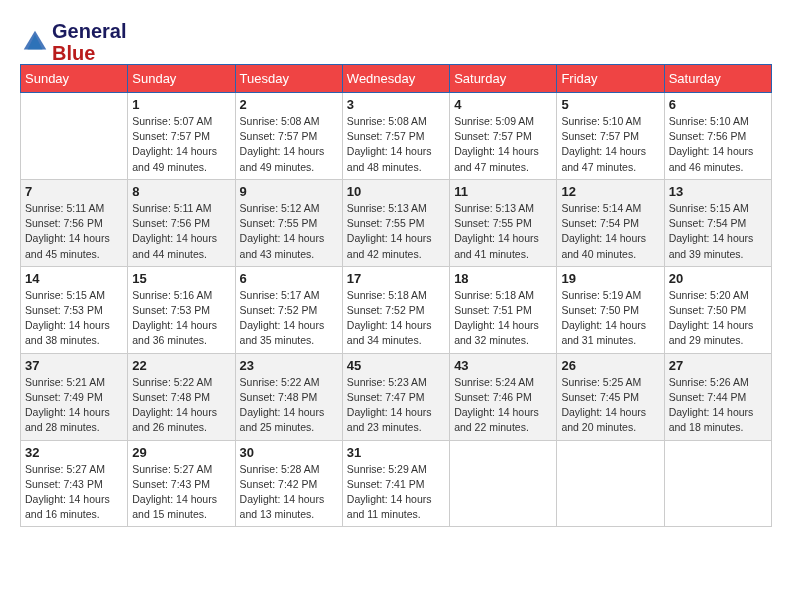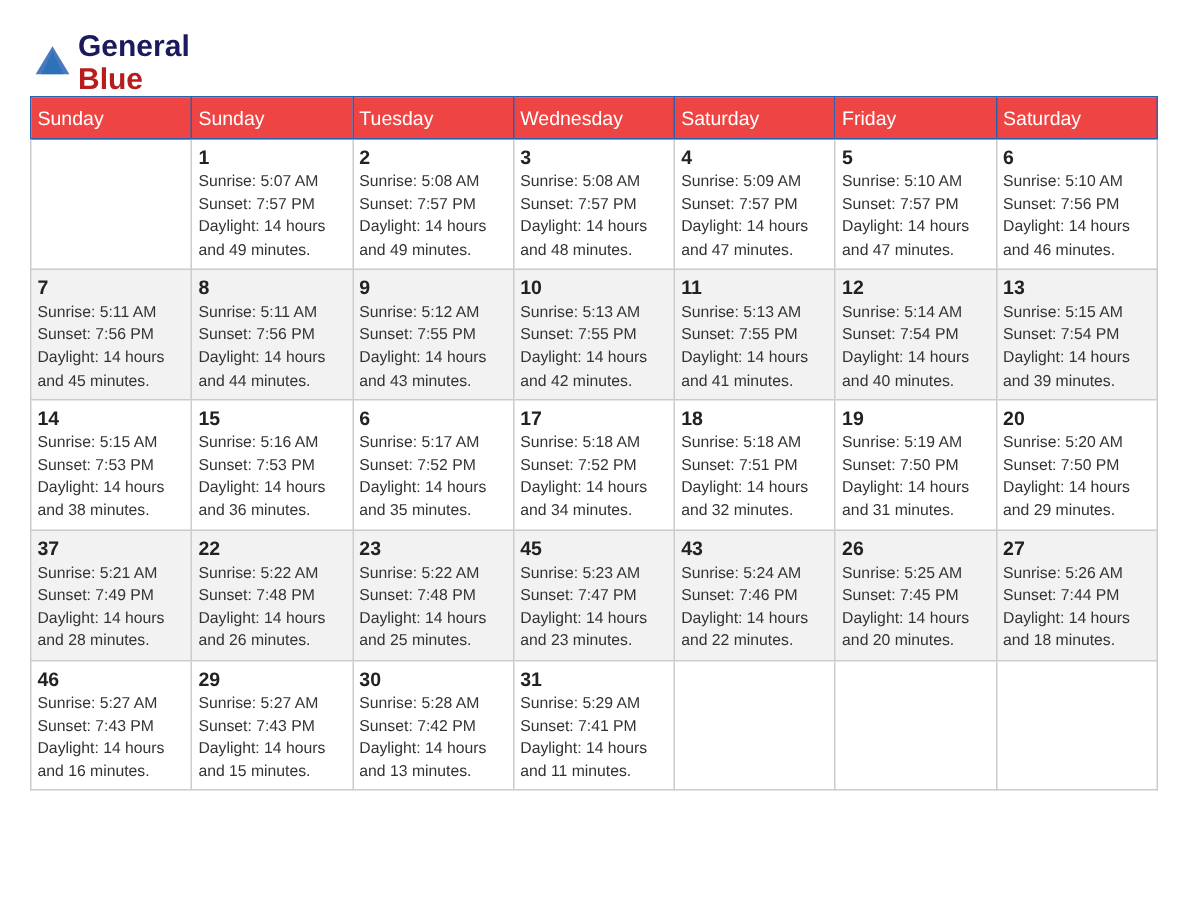--- a/index.html
+++ b/index.html
@@ -230,21 +230,21 @@
           <span class="day-num">26</span>
           <div class="day-info">Sunrise: 5:25 AM<br>Sunset: 7:45 PM<br>Daylight: 14 hours<br>and 20 minutes.</div>
         </td>
         <td>
           <span class="day-num">27</span>
           <div class="day-info">Sunrise: 5:26 AM<br>Sunset: 7:44 PM<br>Daylight: 14 hours<br>and 18 minutes.</div>
         </td>
       </tr>
       <tr>
         <td>
-          <span class="day-num">46</span>
+          <span class="day-num">32</span>
           <div class="day-info">Sunrise: 5:27 AM<br>Sunset: 7:43 PM<br>Daylight: 14 hours<br>and 16 minutes.</div>
         </td>
         <td>
           <span class="day-num">29</span>
           <div class="day-info">Sunrise: 5:27 AM<br>Sunset: 7:43 PM<br>Daylight: 14 hours<br>and 15 minutes.</div>
         </td>
         <td>
           <span class="day-num">30</span>
           <div class="day-info">Sunrise: 5:28 AM<br>Sunset: 7:42 PM<br>Daylight: 14 hours<br>and 13 minutes.</div>
         </td>

